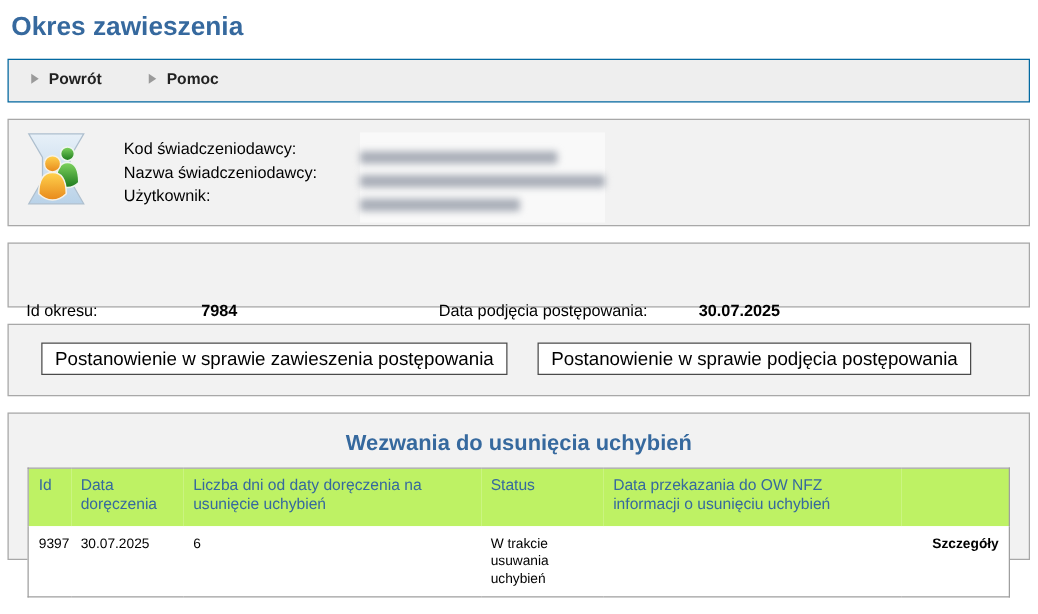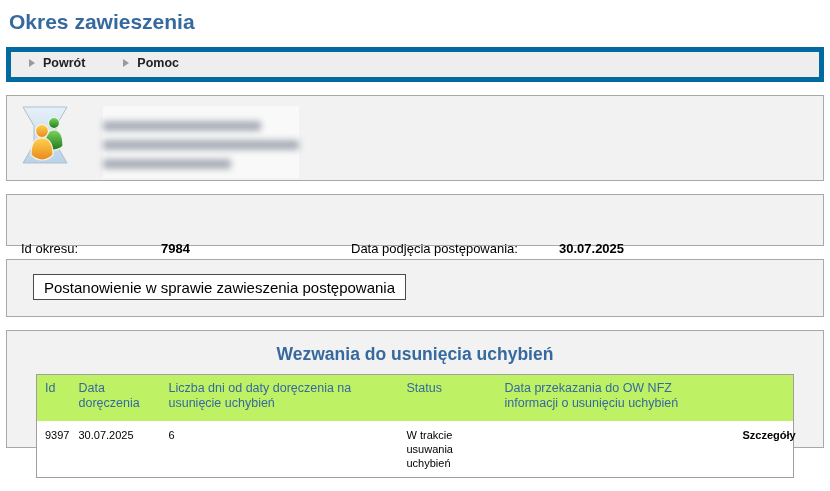--- a/index.html
+++ b/index.html
@@ -10,21 +10,21 @@
   .wrap{padding:6px 6px 0 6px;}
 
   
   .page-title{
     font-size:21px;font-weight:bold;color:#36699e;
     margin:4px 0 13px 3px;
   }
 
   
   .toolbar{
-    height:35px;background:#eeeeee;border:5px solid #0369a1;
+    height:35px;background:#eeeeee;border:1px solid #0369a1;
     display:flex;align-items:center;gap:38px;padding:0 0 3px 18px;
     box-sizing:border-box;margin-bottom:13px;
   }
   .toolbar-item{display:flex;align-items:center;gap:8px;cursor:pointer;}
   .toolbar-item span.lbl{font-weight:bold;font-size:12.5px;color:#222;}
   .tri{
     width:0;height:0;
     border-left:6px solid #9a9a9a;
     border-top:4px solid transparent;
     border-bottom:4px solid transparent;
@@ -59,21 +59,21 @@
   .btn{
     position:absolute;top:14px;height:26px;
     background:#fff;border:1px solid #4a4a4a;
     font-family:inherit;font-size:15px;color:#000;
     padding:4px 10px;cursor:pointer;white-space:nowrap;
   }
   .btn.suspend{left:26px;}
   .btn.resume{left:423px;}
 
   
-  .table-panel{height:118px;padding:8px 29px;box-sizing:border-box;margin-bottom:0;}
+  .table-panel{height:118px;padding:8px 15px;box-sizing:border-box;margin-bottom:0;}
   .table-title{text-align:center;color:#36699e;font-size:17.5px;font-weight:bold;margin:5px 0 9px 0;}
   table.calls{
     width:100%;border-collapse:collapse;table-layout:fixed;
     background:#fff;border:1px solid #9f9f9f;
   }
   table.calls th{
     background:#bef264;color:#36699e;font-size:12.5px;font-weight:normal;
     text-align:left;vertical-align:top;padding:6px 8px 10px 8px;line-height:15px;
   }
   table.calls td{
@@ -116,20 +116,25 @@
               <stop offset="1" stop-color="#e8891c"></stop>
           </linearGradient>
         </defs>
         <polygon points="2,1 46,1 35,20 35,38 46,57 2,57 13,38 13,20" fill="url(#bgGrad)" stroke="#aebfce" stroke-width="1"></polygon>
         <circle cx="33" cy="17" r="5.5" fill="url(#gGrad)" stroke="#eef5ee" stroke-width="1.2"></circle>
         <path d="M24 40 Q24 24 33 24 Q42 24 42 40 Q38 44 33 44 Q28 44 24 40 Z" fill="url(#gGrad)" stroke="#eef5ee" stroke-width="1.2"></path>
         <circle cx="21" cy="25" r="6.5" fill="url(#oGrad)" stroke="#f7f2e8" stroke-width="1.2"></circle>
         <path d="M10 49 Q10 32 21 32 Q32 32 32 49 Q27 54 21 54 Q15 54 10 49 Z" fill="url(#oGrad)" stroke="#f7f2e8" stroke-width="1.2"></path>
       </svg>
     </span>
+    <div class="provider-fields">
+      <div>Kod świadczeniodawcy:</div>
+      <div>Nazwa świadczeniodawcy:</div>
+      <div>Użytkownik:</div>
+    </div>
     <div class="provider-values">
       <div class="blur-bar b1"></div>
       <div class="blur-bar b2"></div>
       <div class="blur-bar b3"></div>
     </div>
   </div>
 
   <div class="panel details">
     <div class="col left">
       <div class="row">
@@ -143,20 +148,21 @@
     <div class="col right">
       <div class="row">
         <span class="lbl">Data podjęcia postępowania:</span>
         <span class="val">30.07.2025</span>
       </div>
     </div>
   </div>
 
   <div class="panel actions">
     <button class="btn suspend">Postanowienie w sprawie zawieszenia postępowania</button>
+    <button class="btn resume">Postanowienie w sprawie podjęcia postępowania</button>
   </div>
 
   <div class="panel table-panel">
     <div class="table-title">Wezwania do usunięcia uchybień</div>
     <table class="calls">
       <colgroup>
         <col style="width:34px">
           <col style="width:90px">
           <col style="width:238px">
         <col style="width:98px">

